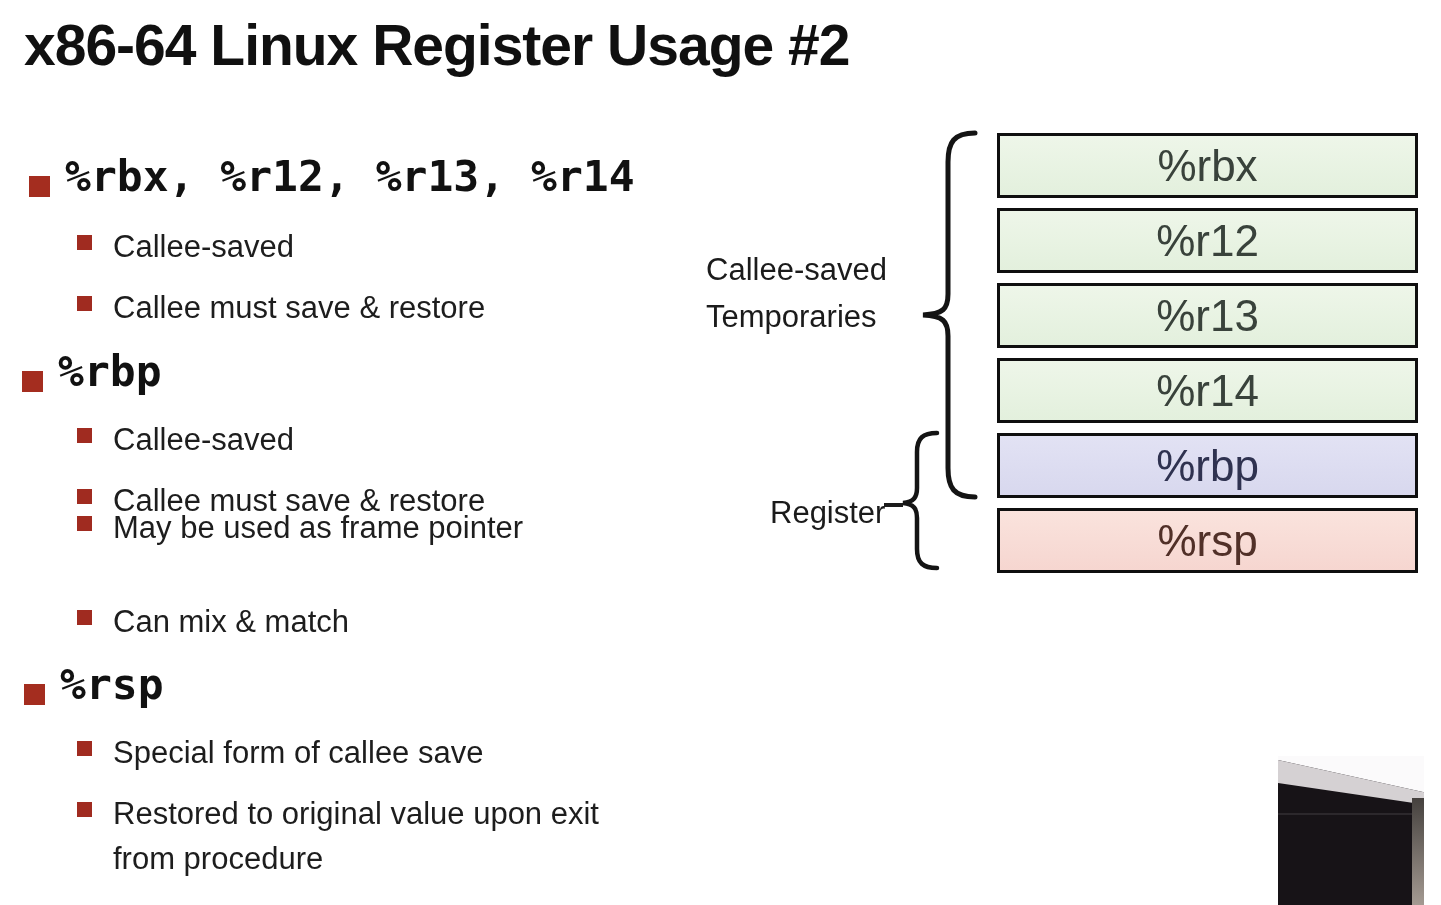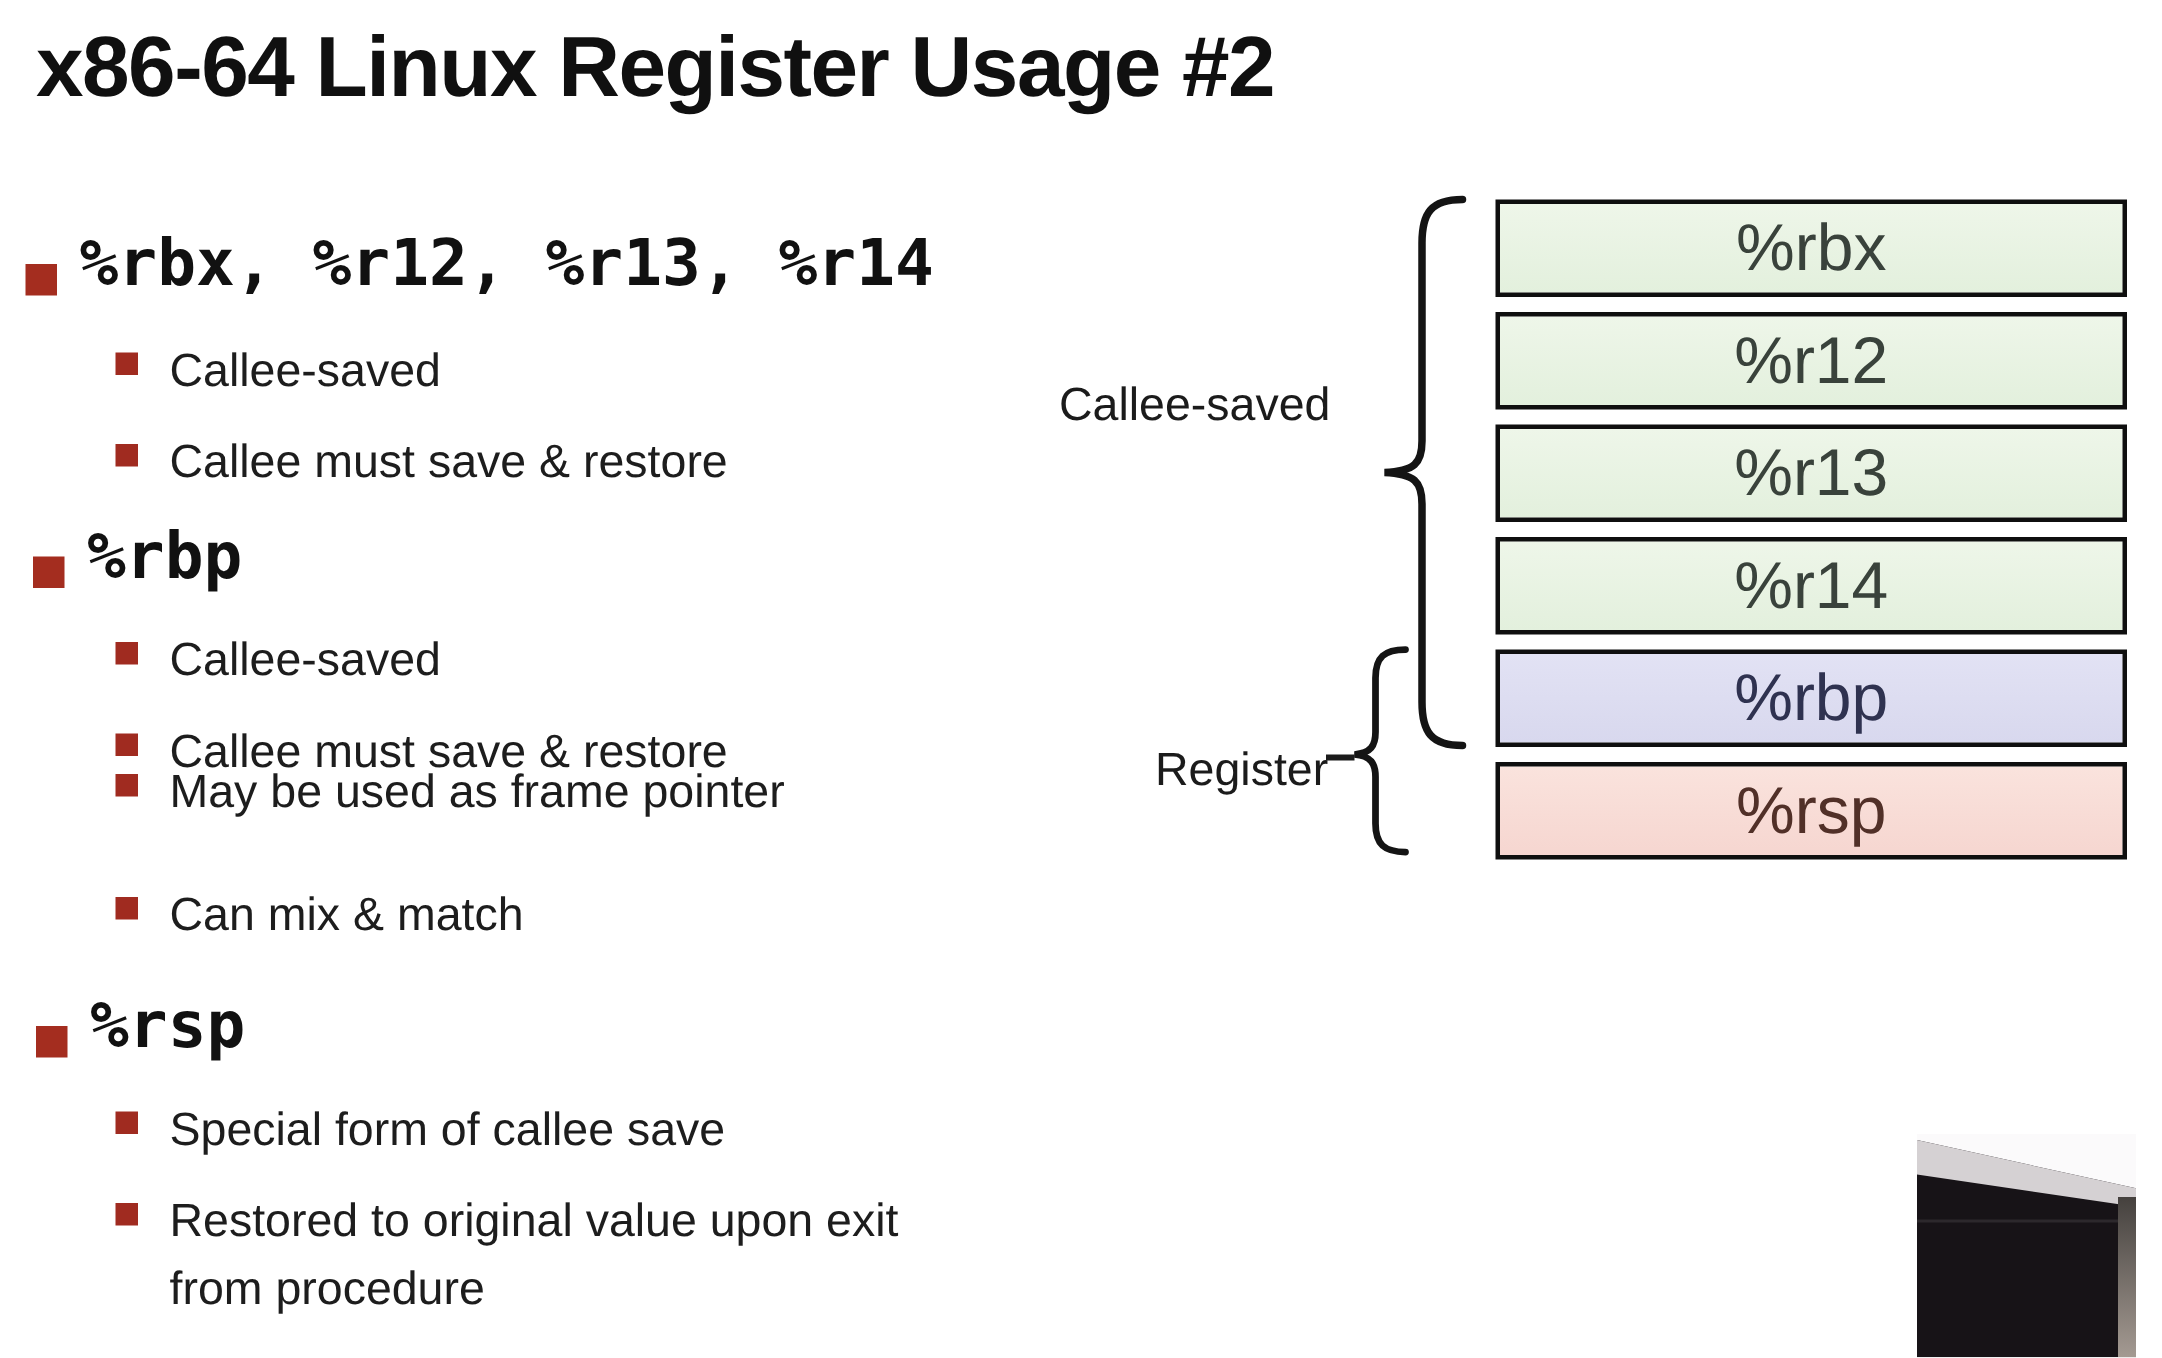--- a/index.html
+++ b/index.html
@@ -41,21 +41,21 @@
   
   .webcam { position:absolute; left:1278px; top:756px; width:163px; height:149px; }
 </style>
 </head>
 <body>
 
 <div class="canvas">
 
   <div class="title">x86-64 Linux Register Usage #2</div>
 
-  <div class="l1" style="left:17px; top:150px;justify-content:flex-end;">
+  <div class="l1" style="left:29px; top:150px;justify-content:flex-end;">
     <div class="sq"></div>
     <div class="htext">%rbx, %r12, %r13, %r14</div>
   </div>
   <div class="l2" style="top:225px;">
     <div class="sq2"></div>
     <div class="ptext">Callee-saved</div>
   </div>
   <div class="l2" style="top:286px;">
     <div class="sq2"></div>
     <div class="ptext">Callee must save &amp; restore</div>
@@ -70,40 +70,41 @@
     <div class="ptext">Callee-saved</div>
   </div>
   <div class="l2" style="top:479px;">
     <div class="sq2"></div>
     <div class="ptext">Callee must save &amp; restore</div>
   </div>
   <div class="l2" style="top:506px;">
     <div class="sq2"></div>
     <div class="ptext">May be used as frame pointer</div>
   </div>
-  <div class="l2" style="top:588px;justify-content:center;">
+  <div class="l2" style="top:600px;justify-content:center;">
     <div class="sq2"></div>
     <div class="ptext">Can mix &amp; match</div>
   </div>
 
   <div class="l1" style="left:24px; top:658px;">
     <div class="sq"></div>
     <div class="htext">%rsp</div>
   </div>
   <div class="l2" style="top:792px;">
     <div class="sq2"></div>
     <div class="ptext wrap2">Restored to original value upon exit from procedure</div>
   </div>
   <div class="l2" style="top:731px;">
     <div class="sq2"></div>
     <div class="ptext">Special form of callee save</div>
   </div>
 
   <div class="glabel" style="left:706px; top:246px;">
     <div>Callee-saved</div>
+    <div>Temporaries</div>
   </div>
   <div class="glabel" style="left:770px; top:489px;">Register</div>
   <div class="dash" style="left:884px; top:503px; width:19px; height:4px;"></div>
 
   <svg class="brace" style="left:910px; top:128px;" width="72" height="374" viewBox="0 0 72 374">
     <path d="M65,5 C44,5 38,14 38,34 L38,166 C38,181 33,186 13,187 C33,188 38,193 38,208 L38,340 C38,360 44,369 65,369" fill="none" stroke="#141414" stroke-width="5" stroke-linecap="round"></path>
   </svg>
   <svg class="brace" style="left:898px; top:428px;" width="46" height="146" viewBox="0 0 46 146">
     <path d="M39,5 C25,5 19,10 19,24 L19,60 C19,69 16,74 5,75 C16,76 19,81 19,90 L19,121 C19,135 25,140 39,140" fill="none" stroke="#141414" stroke-width="4.5" stroke-linecap="round"></path>
   </svg>

